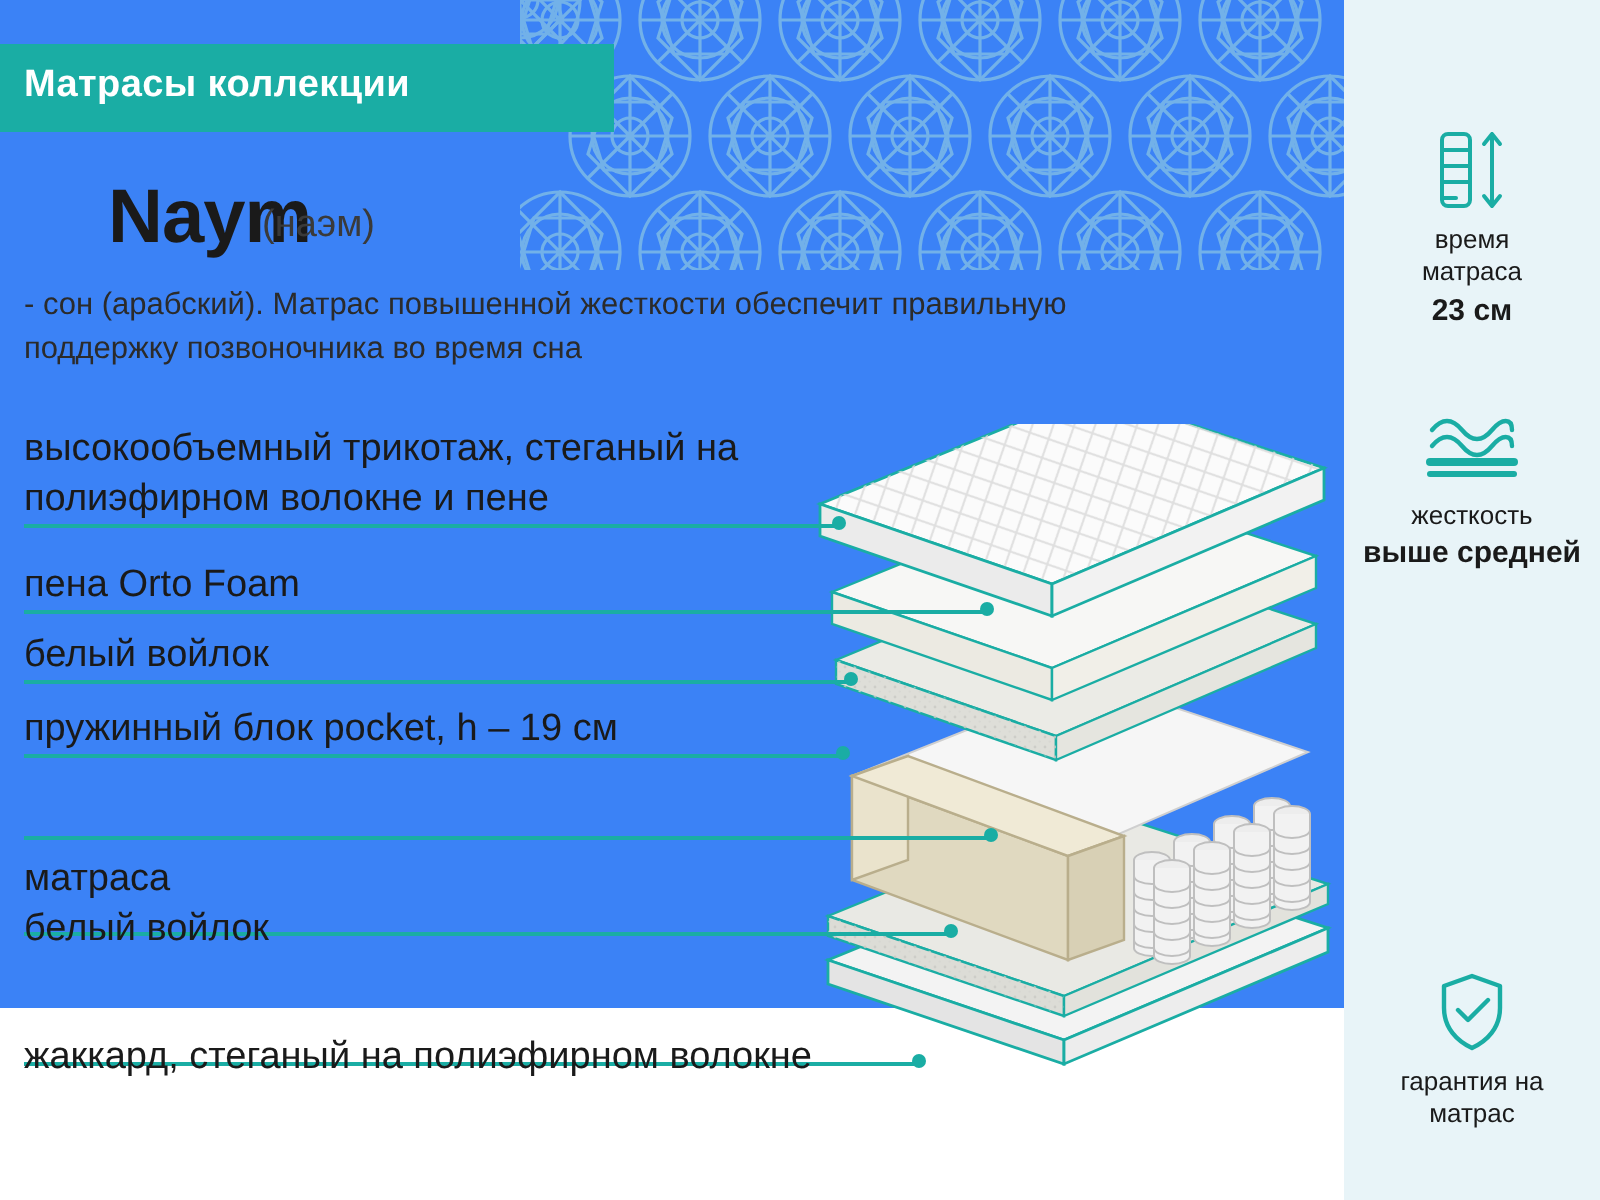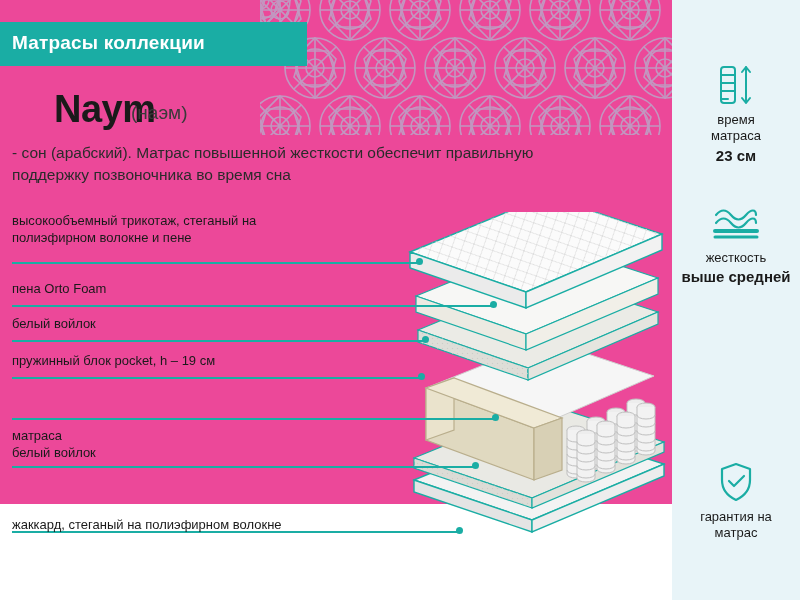--- a/index.html
+++ b/index.html
@@ -5,21 +5,21 @@
   * { box-sizing: border-box; margin: 0; padding: 0; }
   html, body {
     width: 800px; height: 600px;
     font-family: "Liberation Sans", sans-serif;
     background: #ffffff;
     overflow: hidden;
   }
   #page {
     position: relative;
     width: 800px; height: 504px;
-    background: #ec4899;
+    background: #3b82f6;
     text-decoration: underline;
   }
 
   
   .pattern-band {
     position: absolute;
     top: 0; left: 260px;
     width: 420px; height: 135px;
     overflow: hidden;
     opacity: .55;
@@ -64,21 +64,21 @@
     top: 142px; left: 12px;
     width: 570px;
     font-size: 15.5px;
     line-height: 1.45;
     color: #2b2b2b;
   }
 
   
   .label {
     position: absolute;
-    font-size: 13px;
+    font-size: 19px;
     color: #1a1a1a;
     line-height: 1.3;
   }
 
   
   .leader {
     position: absolute;
     height: 2px;
     background: #1aada4;
   }
@@ -334,21 +334,21 @@
             <path d="M5 28h42" stroke-width="4"></path>
             <path d="M5 34h42" stroke-width="3"></path>
           </g>
         </svg>
       </div>
       <div class="side-caption">жесткость</div>
       <div class="side-value">выше средней</div>
     </div>
 
 
-    <div class="side-block" style="top:455px;">
+    <div class="side-block" style="top:479px;">
       <div class="side-icon">
         <svg width="46" height="46" viewBox="0 0 46 46" xmlns="http://www.w3.org/2000/svg">
           <g stroke="#1aada4" stroke-width="2.2" fill="none" stroke-linecap="round" stroke-linejoin="round">
             <path d="M23 5l14 5v11c0 10-6.5 16.5-14 20-7.5-3.5-14-10-14-20V10z"></path>
             <path d="M16 22l5 5 10-10"></path>
           </g>
         </svg>
       </div>
       <div class="side-caption" style="white-space:pre-line;">гарантия на
 матрас</div>

